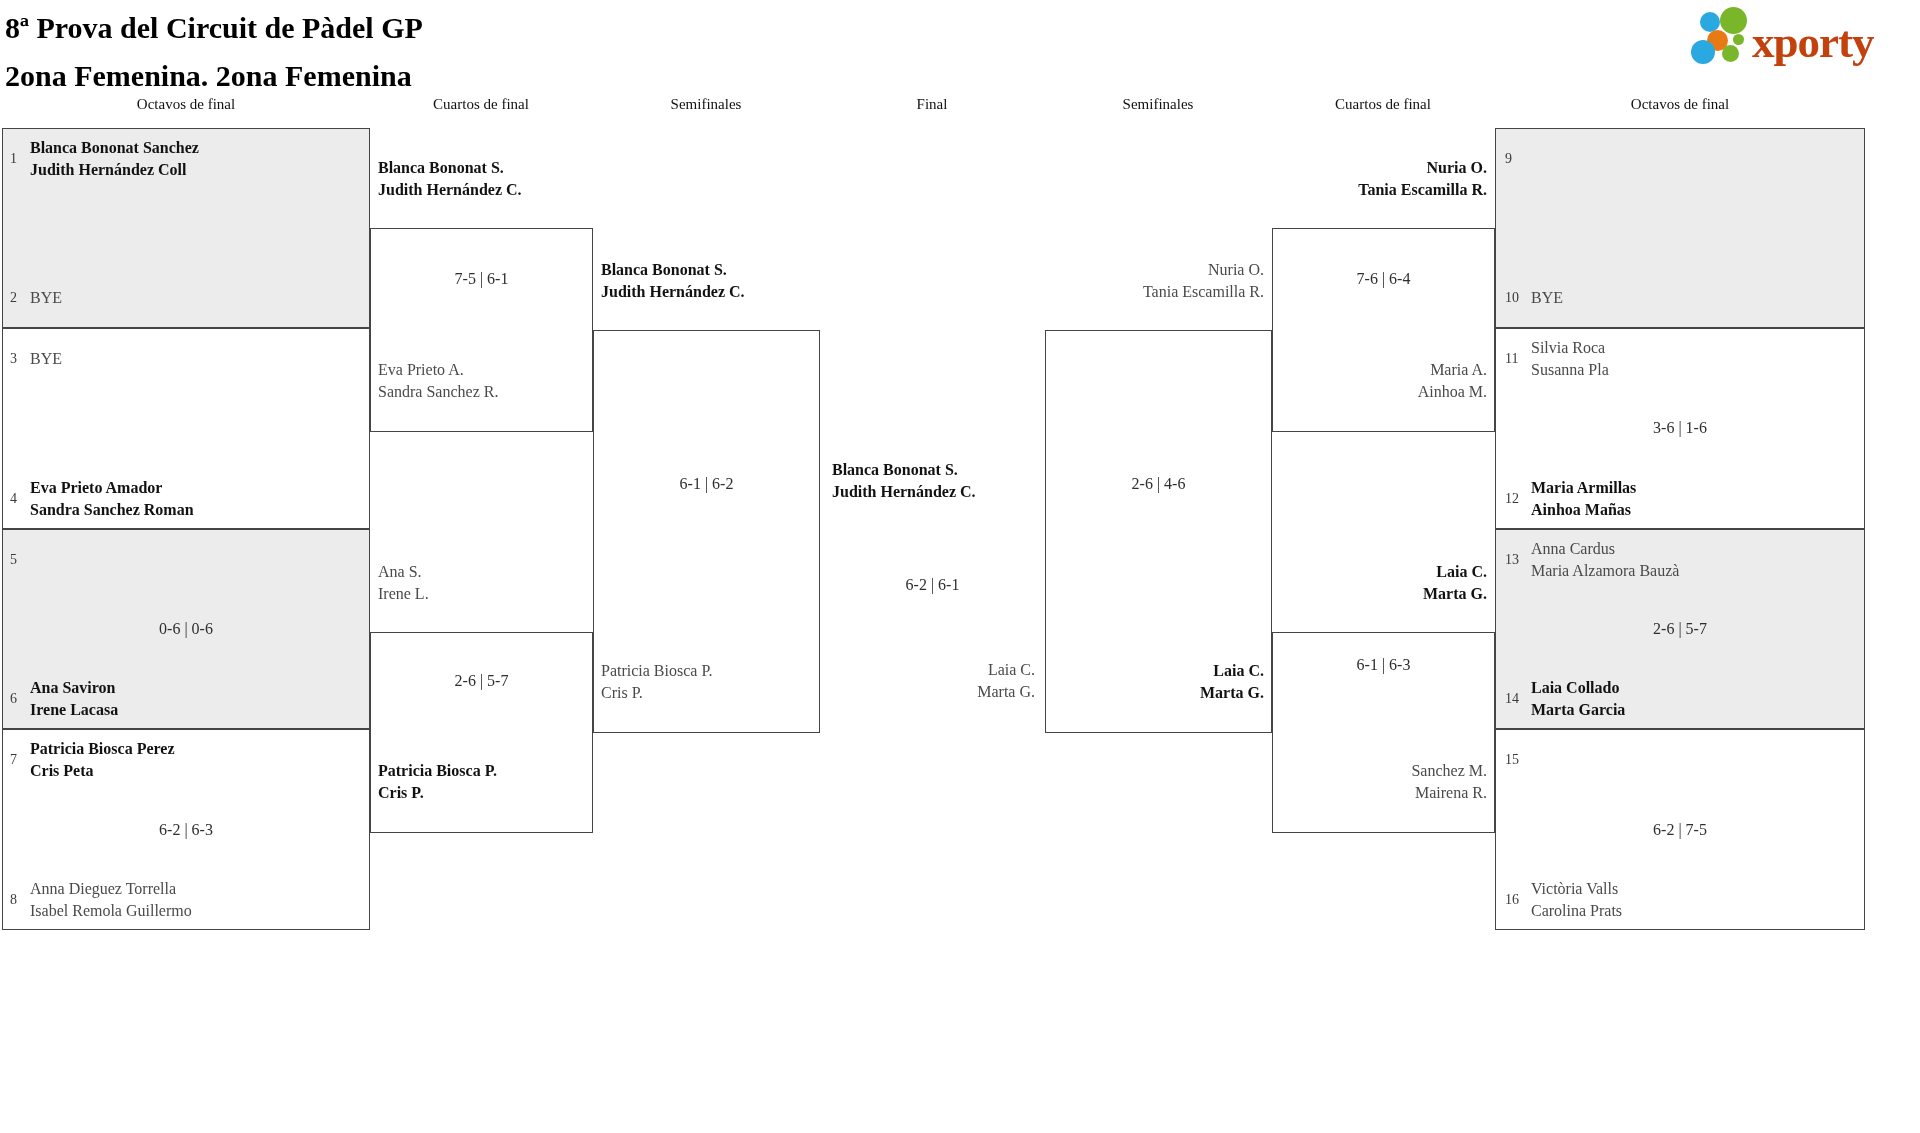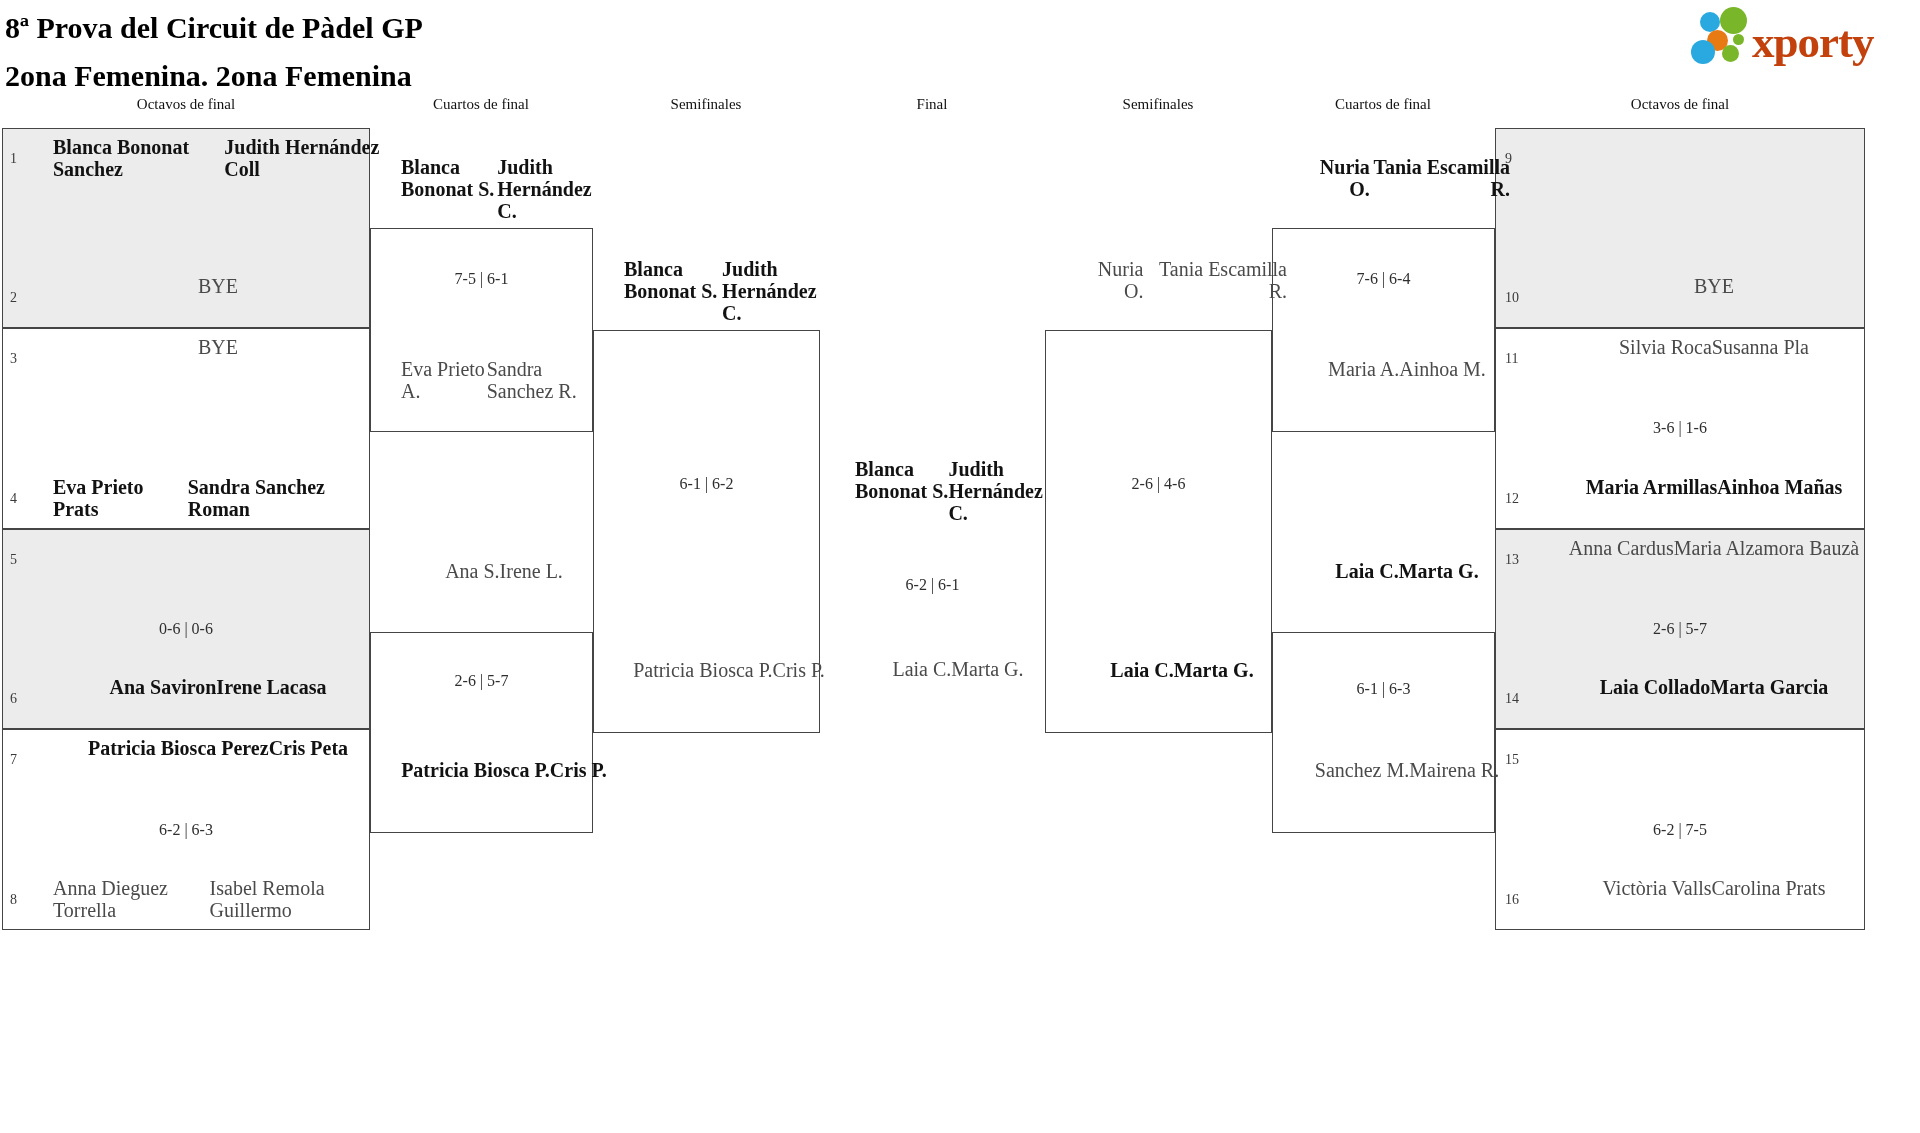--- a/index.html
+++ b/index.html
@@ -3,22 +3,22 @@
 <meta charset="utf-8">
 <style>
   html,body{margin:0;padding:0;background:#fff;}
   .stage{position:relative;width:1920px;height:1133px;background:#fff;overflow:hidden;
          font-family:Liberation Serif, serif;color:#1d1d1d;}
   .title{position:absolute;left:5px;top:4px;font-weight:bold;font-size:30px;line-height:48px;color:#000;}
   .hdr{position:absolute;top:96px;width:200px;height:20px;font-size:15px;font-weight:500;
        text-align:center;color:#111;}
   .box{position:absolute;border:1px solid #454545;box-sizing:border-box;background:transparent;}
   .box.alt{background:#ececec;}
-  .entry{position:absolute;height:46px;display:flex;flex-direction:row;justify-content:center;
-         font-size:20px;line-height:22px;color:#4a4a4a;margin-left:23px;}
+  .entry{position:absolute;height:46px;display:flex;flex-direction:column;justify-content:center;
+         font-size:16px;line-height:22px;color:#4a4a4a;}
   .entry.b{font-weight:bold;color:#121212;}
   .entry.ra{text-align:right;}
   .seed{position:absolute;width:22px;height:46px;display:flex;align-items:center;
         font-size:14px;color:#3a3a3a;}
   .score{position:absolute;height:22px;line-height:22px;font-size:16px;text-align:center;color:#2e2e2e;}
   .dot{position:absolute;border-radius:50%;}
   .brand{position:absolute;left:1752px;top:20px;font-size:45px;line-height:45px;font-weight:bold;
          letter-spacing:-1px;color:#c2410c;}
 </style>
 </head>
@@ -77,21 +77,21 @@
   <div class="entry" style="left:30px;top:275px;width:330px">
     <div>BYE</div>
   </div>
 
   <div class="seed" style="left:10px;top:336px">3</div>
   <div class="entry" style="left:30px;top:336px;width:330px">
     <div>BYE</div>
   </div>
   <div class="seed" style="left:10px;top:476px">4</div>
   <div class="entry b" style="left:30px;top:476px;width:330px">
-    <div>Eva Prieto Prats</div>
+    <div>Eva Prieto Amador</div>
     <div>Sandra Sanchez Roman</div>
   </div>
 
   <div class="seed" style="left:10px;top:537px">5</div>
   <div class="score" style="left:2px;top:618px;width:368px">0-6 | 0-6</div>
   <div class="seed" style="left:10px;top:676px">6</div>
   <div class="entry b" style="left:30px;top:676px;width:330px">
     <div>Ana Saviron</div>
     <div>Irene Lacasa</div>
   </div>
@@ -165,21 +165,21 @@
   <div class="score" style="left:1272px;top:268px;width:223px">7-6 | 6-4</div>
   <div class="entry ra" style="left:1281px;top:358px;width:206px">
     <div>Maria A.</div>
     <div>Ainhoa M.</div>
   </div>
 
   <div class="entry b ra" style="left:1281px;top:560px;width:206px">
     <div>Laia C.</div>
     <div>Marta G.</div>
   </div>
-  <div class="score" style="left:1272px;top:678px;width:223px">6-1 | 6-3</div>
+  <div class="score" style="left:1272px;top:654px;width:223px">6-1 | 6-3</div>
   <div class="entry ra" style="left:1281px;top:759px;width:206px">
     <div>Sanchez M.</div>
     <div>Mairena R.</div>
   </div>
 
   <div class="seed" style="left:1505px;top:136px">9</div>
   <div class="seed" style="left:1505px;top:275px">10</div>
   <div class="entry" style="left:1531px;top:275px;width:320px">
     <div>BYE</div>
   </div>

